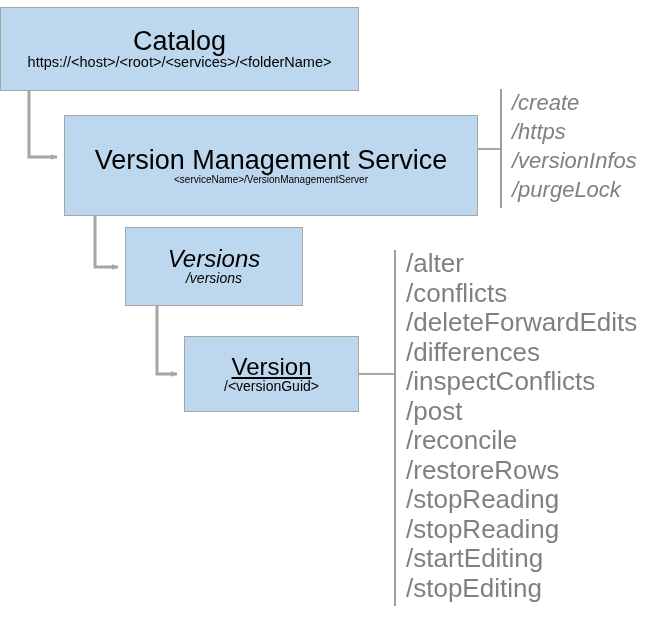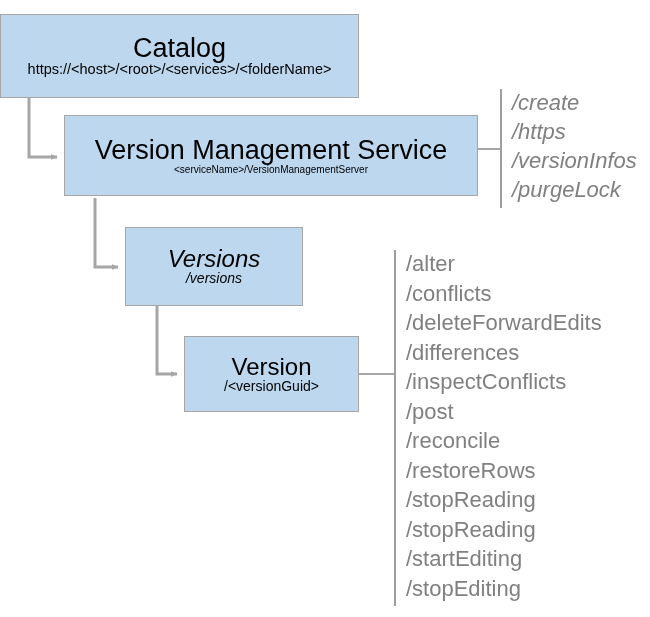--- a/index.html
+++ b/index.html
@@ -43,34 +43,34 @@
     line-height: 1.05;
     white-space: nowrap;
   }
   .node-sub {
     line-height: 1.1;
     white-space: nowrap;
     margin-top: 0;
   }
 
   
-  #node-catalog      { left: 0px;   top: 14px;   width: 359px; height: 84px; }
+  #node-catalog      { left: 0px;   top: 7px;   width: 359px; height: 84px; }
   #node-catalog .node-title { font-size: 27px; }
   #node-catalog .node-sub   { font-size: 14.5px; }
 
-  #node-vms          { left: 64px;  top: 115px; width: 414px; height: 81px; }
+  #node-vms          { left: 64px;  top: 115px; width: 414px; height: 101px; }
   #node-vms .node-title { font-size: 27px; }
   #node-vms .node-sub   { font-size: 10px; }
 
   #node-versions     { left: 125px; top: 227px; width: 178px; height: 79px; font-style: italic; }
   #node-versions .node-title { font-size: 24px; }
   #node-versions .node-sub   { font-size: 14px; }
 
   #node-version      { left: 184px; top: 336px; width: 175px; height: 76px; }
-  #node-version .node-title { font-size: 24px; }
+  #node-version .node-title { font-size: 24px; text-decoration: underline; }
   #node-version .node-sub   { font-size: 14px; }
 
   
   .oplist {
     position: absolute;
     display: flex;
     flex-direction: column;
     color: #808080;
     z-index: 2;
   }
@@ -80,21 +80,21 @@
   #oplist-vms {
     left: 512px;
     top: 88px;
     font-size: 22px;
   }
   #oplist-vms .op { line-height: 29px; font-style: italic; }
 
   #oplist-version {
     left: 406px;
     top: 249px;
-    font-size: 22px;
+    font-size: 26px;
   }
   #oplist-version .op { line-height: 29.5px; }
 
   .oprule {
     position: absolute;
     background: #9e9e9e;
     width: 2px;
     z-index: 1;
   }
   #oprule-vms     { left: 500px; top: 89px;  height: 119px; }

